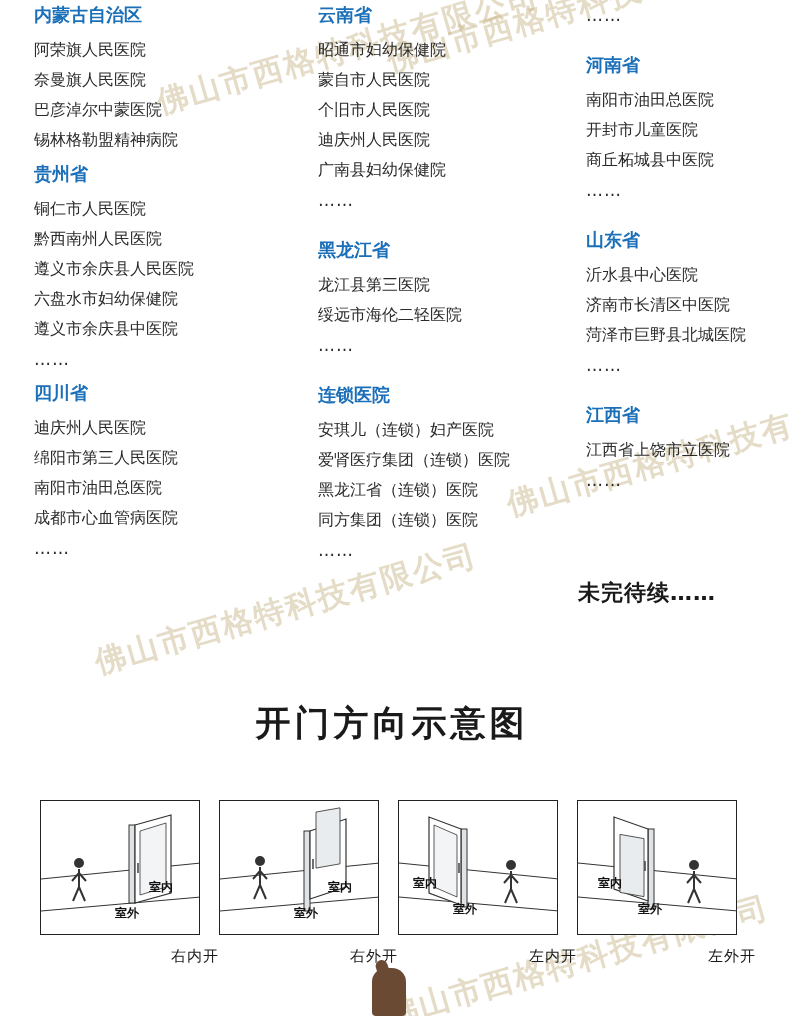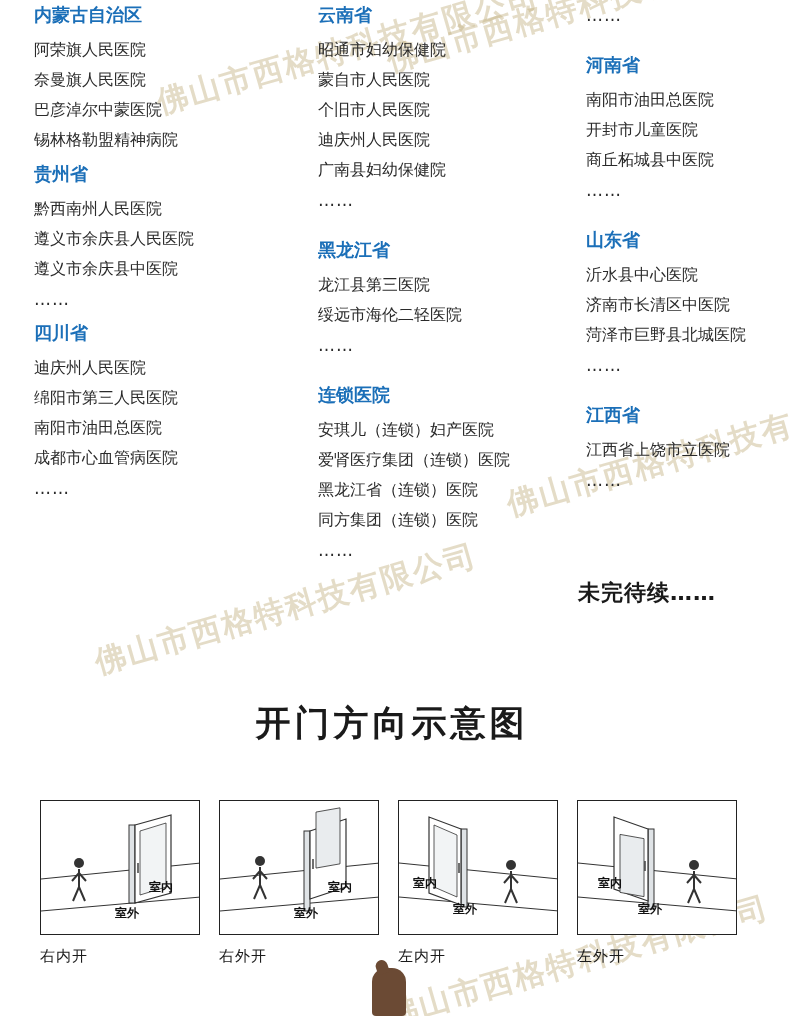--- a/index.html
+++ b/index.html
@@ -103,21 +103,21 @@
   }
   .door-cell { width: 192px; }
   .door-box {
     width: 160px; height: 135px;
     border: 1px solid #222;
     background: #fff;
     position: relative;
     overflow: hidden;
   }
   .door-caption {
-    text-align: left;
+    text-align: right;
     font-size: 15px;
     color: #1a1a1a;
     margin-top: 12px;
     letter-spacing: 1px;
   }
 
   
   .blob {
     position: absolute;
     left: 372px; top: 968px;
@@ -151,22 +151,24 @@
     <div class="col col-1">
       <div class="group">
         <div class="group-title">内蒙古自治区</div>
         <div class="item">阿荣旗人民医院</div>
         <div class="item">奈曼旗人民医院</div>
         <div class="item">巴彦淖尔中蒙医院</div>
         <div class="item">锡林格勒盟精神病院</div>
       </div>
       <div class="group sp-1">
         <div class="group-title">贵州省</div>
+        <div class="item">铜仁市人民医院</div>
         <div class="item">黔西南州人民医院</div>
         <div class="item">遵义市余庆县人民医院</div>
+        <div class="item">六盘水市妇幼保健院</div>
         <div class="item">遵义市余庆县中医院</div>
         <div class="ellipsis">……</div>
       </div>
       <div class="group sp-1">
         <div class="group-title">四川省</div>
         <div class="item">迪庆州人民医院</div>
         <div class="item">绵阳市第三人民医院</div>
         <div class="item">南阳市油田总医院</div>
         <div class="item">成都市心血管病医院</div>
         <div class="ellipsis">……</div>

